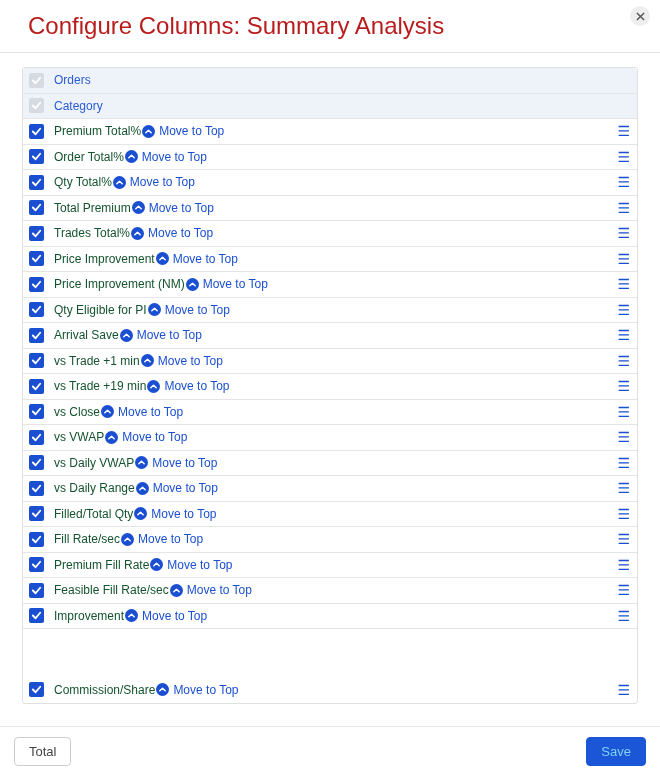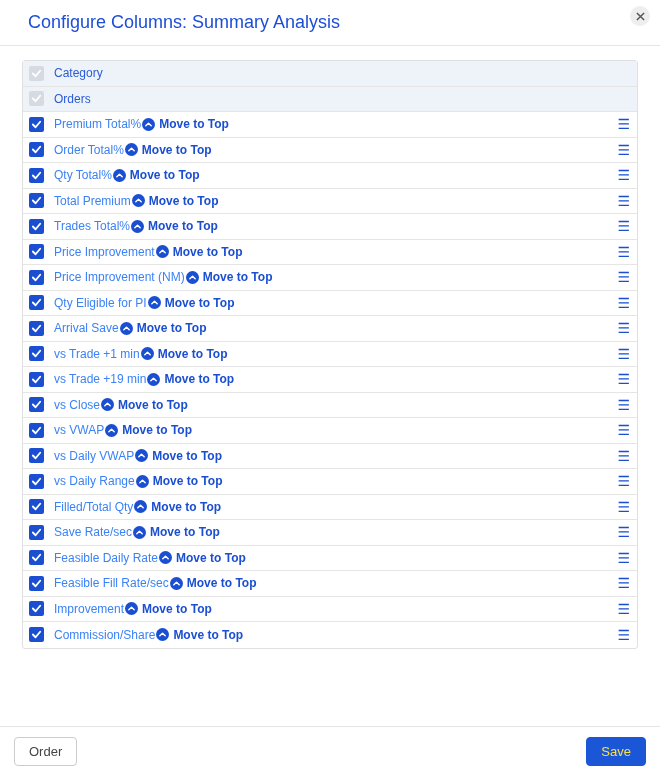--- a/index.html
+++ b/index.html
@@ -13,23 +13,23 @@
     position: relative;
   }
   .header {
     padding: 12px 18px 12px 28px;
     border-bottom: 1px solid #e5e5e5;
     display: flex;
     justify-content: space-between;
     align-items: center;
   }
   .title {
-    font-size: 18px;
+    font-size: 24px;
     font-weight: 400;
-    color: #1d4ed8;
+    color: #b91c1c;
   }
   .close-btn {
     width: 20px;
     height: 20px;
     display: flex;
     align-items: center;
     justify-content: center;
     color: #555;
     font-size: 14px;
     cursor: pointer;
@@ -48,21 +48,21 @@
     border-radius: 3px;
   }
   .row {
     display: flex;
     align-items: center;
     height: 25.5px;
     border-bottom: 1px solid #e5e5e5;
     padding: 0 8px 0 6px;
     font-size: 12px;
   }
-  .row:last-child { border-bottom: none; }
+  .row:last-child { border-bottom: none; margin-top: 48px; }
   .row.fixed {
     background: #eef3fa;
   }
   .chk {
     width: 15px;
     height: 15px;
     border-radius: 2px;
     display: flex;
     align-items: center;
     justify-content: center;
@@ -70,30 +70,29 @@
     margin-right: 10px;
   }
   .chk.disabled {
     background: #d6dbe2;
   }
   .chk.on {
     background: #1b4fd1;
   }
   .chk svg { display: block; }
   .label {
-    color: #3b82f6;
+    color: #14532d;
   }
   .row.fixed .label { color: #2a5bd7; }
   .move-top {
     display: inline-flex;
     align-items: center;
     color: #1b4fd1;
     cursor: pointer;
     margin-left: 0;
-    font-weight: bold;
   }
   .move-icon {
     width: 13px;
     height: 13px;
     border-radius: 50%;
     background: #1b4fd1;
     display: inline-flex;
     align-items: center;
     justify-content: center;
     margin-right: 4px;
@@ -128,21 +127,21 @@
     cursor: pointer;
     border: 1px solid transparent;
   }
   .btn.cancel {
     border-color: #ccc;
     background: #fff;
     color: #444;
   }
   .btn.save {
     background: #1b56d6;
-    color: #fde047;
+    color: #7dd3fc;
     border-color: #1b56d6;
     font-weight: 500;
   }
 </style>
 </head>
 <body>
 
 <div class="header">
   <div class="title">Configure Columns: Summary Analysis</div>
   <div class="close-btn">
@@ -153,29 +152,29 @@
 </div>
 
 <div class="content">
   <div class="col-list" id="col-list">
       <div class="row fixed">
     <span class="chk disabled">
           <svg width="11" height="11" viewBox="0 0 12 12">
             <path d="M2 6 L5 9 L10 3" stroke="#fff" stroke-width="2" fill="none" stroke-linecap="round" stroke-linejoin="round"></path>
           </svg>
         </span>
-    <span class="label">Category</span>
+    <span class="label">Orders</span>
   </div>
       <div class="row fixed">
     <span class="chk disabled">
           <svg width="11" height="11" viewBox="0 0 12 12">
             <path d="M2 6 L5 9 L10 3" stroke="#fff" stroke-width="2" fill="none" stroke-linecap="round" stroke-linejoin="round"></path>
           </svg>
         </span>
-    <span class="label">Orders</span>
+    <span class="label">Category</span>
   </div>
       <div class="row">
     <span class="chk on">
           <svg width="11" height="11" viewBox="0 0 12 12">
             <path d="M2 6 L5 9 L10 3" stroke="#fff" stroke-width="2" fill="none" stroke-linecap="round" stroke-linejoin="round"></path>
           </svg>
         </span>
     <span class="label">Premium Total%</span>
     <span class="move-top">
       <span class="move-icon">
@@ -441,38 +440,38 @@
       <span class="move-text">Move to Top</span>
     </span>
     <span class="drag">☰</span>
   </div>
       <div class="row">
     <span class="chk on">
           <svg width="11" height="11" viewBox="0 0 12 12">
             <path d="M2 6 L5 9 L10 3" stroke="#fff" stroke-width="2" fill="none" stroke-linecap="round" stroke-linejoin="round"></path>
           </svg>
         </span>
-    <span class="label">Save Rate/sec</span>
-    <span class="move-top">
-      <span class="move-icon">
-            <svg width="9" height="9" viewBox="0 0 10 10">
-              <path d="M2 6.5 L5 3.5 L8 6.5" stroke="#fff" stroke-width="1.6" fill="none" stroke-linecap="round" stroke-linejoin="round"></path>
-            </svg>
-          </span>
-      <span class="move-text">Move to Top</span>
-    </span>
-    <span class="drag">☰</span>
-  </div>
-      <div class="row">
-    <span class="chk on">
-          <svg width="11" height="11" viewBox="0 0 12 12">
-            <path d="M2 6 L5 9 L10 3" stroke="#fff" stroke-width="2" fill="none" stroke-linecap="round" stroke-linejoin="round"></path>
-          </svg>
-        </span>
-    <span class="label">Feasible Daily Rate</span>
+    <span class="label">Fill Rate/sec</span>
+    <span class="move-top">
+      <span class="move-icon">
+            <svg width="9" height="9" viewBox="0 0 10 10">
+              <path d="M2 6.5 L5 3.5 L8 6.5" stroke="#fff" stroke-width="1.6" fill="none" stroke-linecap="round" stroke-linejoin="round"></path>
+            </svg>
+          </span>
+      <span class="move-text">Move to Top</span>
+    </span>
+    <span class="drag">☰</span>
+  </div>
+      <div class="row">
+    <span class="chk on">
+          <svg width="11" height="11" viewBox="0 0 12 12">
+            <path d="M2 6 L5 9 L10 3" stroke="#fff" stroke-width="2" fill="none" stroke-linecap="round" stroke-linejoin="round"></path>
+          </svg>
+        </span>
+    <span class="label">Premium Fill Rate</span>
     <span class="move-top">
       <span class="move-icon">
             <svg width="9" height="9" viewBox="0 0 10 10">
               <path d="M2 6.5 L5 3.5 L8 6.5" stroke="#fff" stroke-width="1.6" fill="none" stroke-linecap="round" stroke-linejoin="round"></path>
             </svg>
           </span>
       <span class="move-text">Move to Top</span>
     </span>
     <span class="drag">☰</span>
   </div>
@@ -524,15 +523,15 @@
             </svg>
           </span>
       <span class="move-text">Move to Top</span>
     </span>
     <span class="drag">☰</span>
   </div>
     </div>
 </div>
 
 <div class="footer">
-  <div class="btn cancel">Order</div>
+  <div class="btn cancel">Total</div>
   <div class="btn save">Save</div>
 </div>
 
 </body></html>

